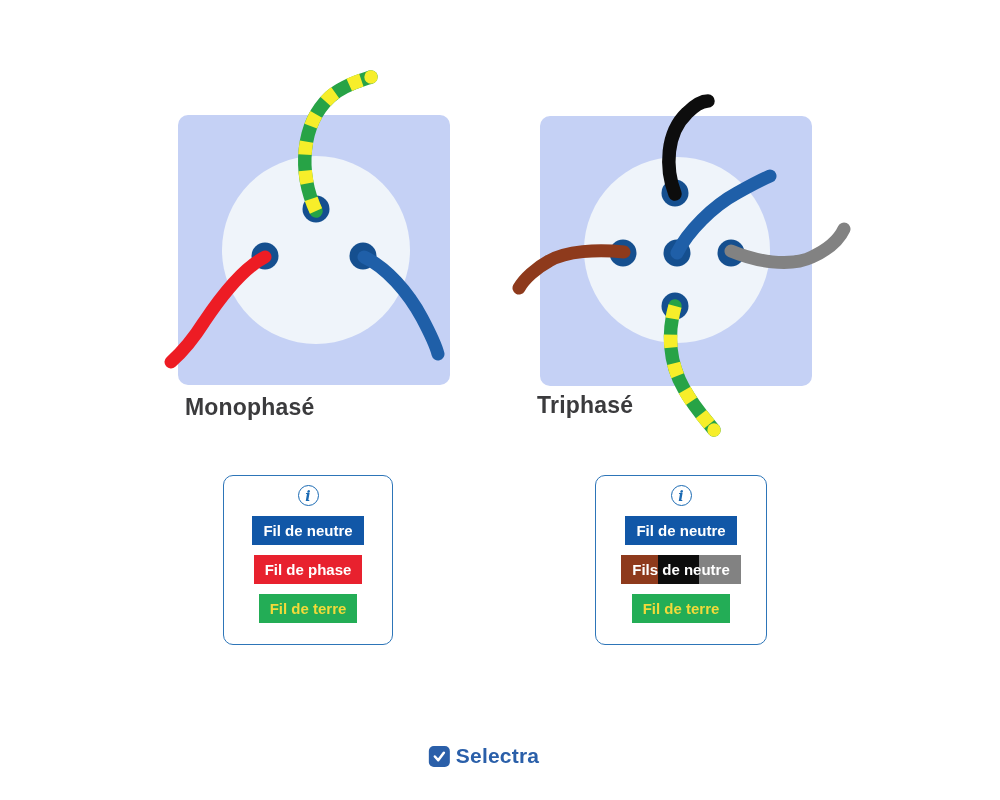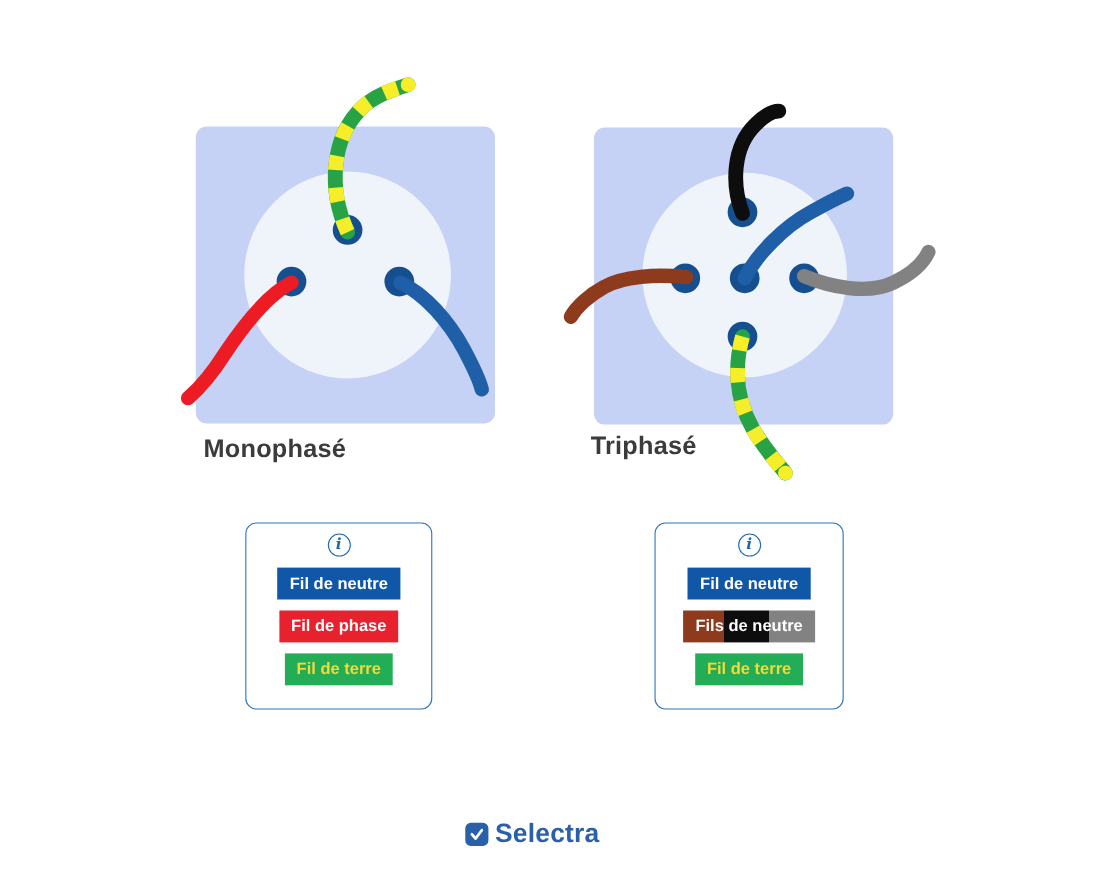--- a/index.html
+++ b/index.html
@@ -15,21 +15,21 @@
   .legend.tri{left:595px;top:475px;width:172px;height:170px;}
   .info{width:21px;height:21px;border:1.6px solid var(--info-blue,#1a6ab3);border-radius:50%;
         display:flex;align-items:center;justify-content:center;box-sizing:border-box;}
   .info-i{font-family:"DejaVu Serif",serif;font-style:italic;font-weight:700;font-size:14px;line-height:1;
           color:var(--info-blue,#1a6ab3);transform:translateY(-0.5px);}
   .badge{font-size:15px;font-weight:700;padding:4px 11px;line-height:21px;white-space:nowrap;}
   .footer-logo{position:absolute;left:50%;top:744px;transform:translateX(-50%);
                display:flex;align-items:center;gap:6px;}
   .logo-mark{width:21px;height:21px;border-radius:5px;background:var(--brand-blue,#2a5fa9);
              display:flex;align-items:center;justify-content:center;}
-  .logo-text{font-size:24px;font-weight:700;color:var(--brand-blue,#2a5fa9);letter-spacing:.2px;}
+  .logo-text{font-size:21px;font-weight:700;color:var(--brand-blue,#2a5fa9);letter-spacing:.2px;}
 </style>
 </head>
 <body>
 
 <div class="stage">
 
   <svg class="art" viewBox="0 0 1000 800">
 
     <g>
       <rect x="178" y="115" width="272" height="270" rx="10" fill="var(--panel-bg)"></rect>

